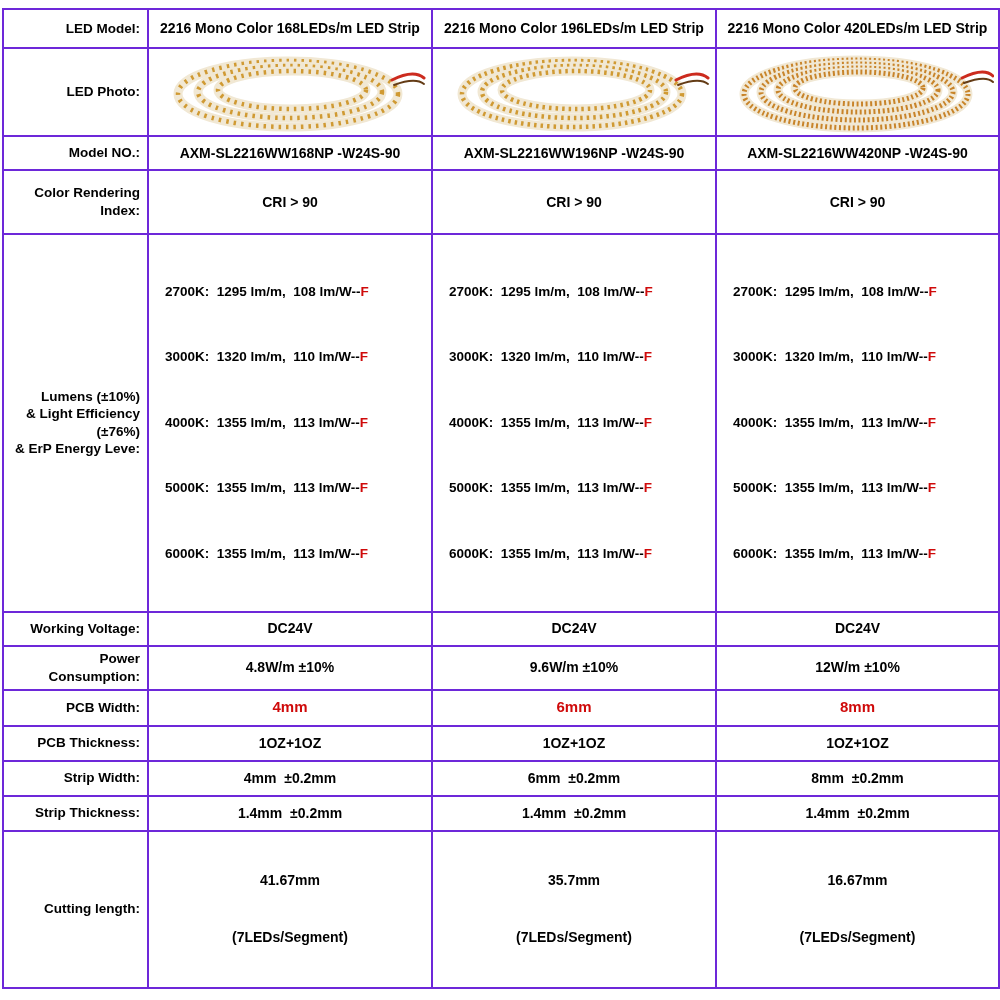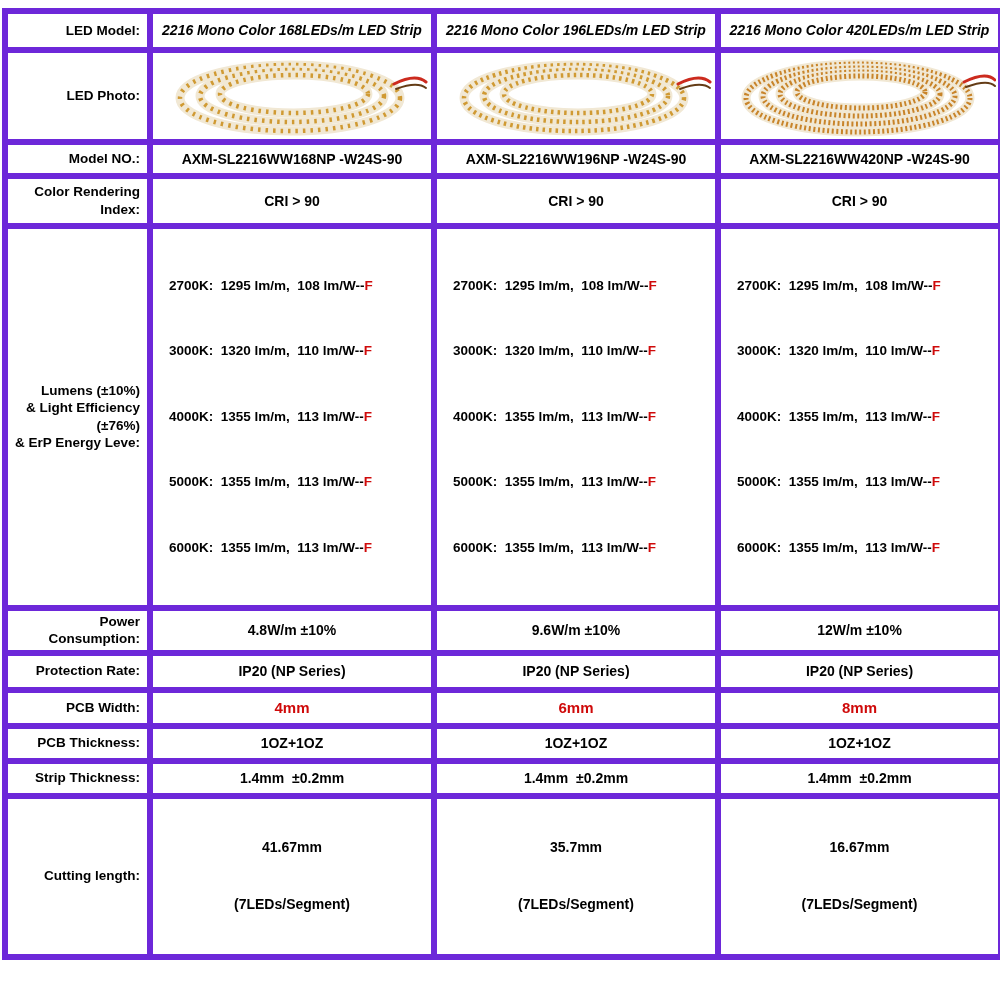--- a/index.html
+++ b/index.html
@@ -3,24 +3,24 @@
 <meta charset="utf-8">
 <style>
   * { box-sizing: border-box; }
   html, body { margin:0; padding:0; }
   body {
     width:1000px; height:1000px; background:#ffffff; overflow:hidden;
     font-family:"Liberation Sans","DejaVu Sans",sans-serif;
     font-weight:700; color:#000;
   }
   table.spec { border-collapse:collapse; table-layout:fixed; width:996px; margin:8px 2px 0 2px; }
-  .spec th, .spec td { border:6px solid #6d28d9; padding:2px 6px; vertical-align:middle; }
+  .spec th, .spec td { border:2px solid #6d28d9; padding:2px 6px; vertical-align:middle; }
   th.lbl { text-align:right; font-size:13.5px; line-height:1.3; padding-right:7px; font-weight:700; }
   td.val { text-align:center; font-size:14px; white-space:pre-wrap; line-height:1.35; }
-  td.model-name { font-size:14px;font-style:italic; }
+  td.model-name { font-size:14px; }
   td.lum { text-align:left; padding-left:16px; font-size:13.5px; line-height:1.62; white-space:pre; }
   .red { color:#cf0a0a; }
   td.pcbw { color:#cf0a0a; font-size:15px; }
   td.photo { padding:1px; text-align:center; background:#fff; }
   svg.coil { display:block; margin:0 auto; }
   .tape  { fill:none; stroke:#f1e8d4; stroke-width:9; }
   .chips { fill:none; stroke:#d09a33; stroke-width:4.5; stroke-dasharray:2.5 5; }
   .chips2{ stroke-dasharray:2.5 4; }
   .chips3{ stroke:#c8842a; stroke-width:5; stroke-dasharray:2 2.6; }
   .wireR { fill:none; stroke:#cc2b1e; stroke-width:3; stroke-linecap:round; }
@@ -88,21 +88,21 @@
   </tr>
 
 
   <tr style="height:34px">
     <th class="lbl">Model NO.:</th>
     <td class="val">AXM-SL2216WW168NP -W24S-90</td>
     <td class="val">AXM-SL2216WW196NP -W24S-90</td>
     <td class="val">AXM-SL2216WW420NP -W24S-90</td>
   </tr>
 
-  <tr style="height:50px">
+  <tr style="height:64px">
     <th class="lbl">
       <div>Color Rendering</div>
       <div>Index:</div>
     </th>
     <td class="val">CRI &gt; 90</td>
     <td class="val">CRI &gt; 90</td>
     <td class="val">CRI &gt; 90</td>
   </tr>
 
   <tr style="height:111px">
@@ -128,52 +128,58 @@
     </td>
     <td class="lum">
       <div><span>2700K:  1295 lm/m,  108 lm/W--</span><span class="red">F</span></div>
       <div><span>3000K:  1320 lm/m,  110 lm/W--</span><span class="red">F</span></div>
       <div><span>4000K:  1355 lm/m,  113 lm/W--</span><span class="red">F</span></div>
       <div><span>5000K:  1355 lm/m,  113 lm/W--</span><span class="red">F</span></div>
       <div><span>6000K:  1355 lm/m,  113 lm/W--</span><span class="red">F</span></div>
     </td>
   </tr>
 
+  <tr style="height:34px">
+    <th class="lbl">Working Voltage:</th>
+    <td class="val">DC24V</td>
+    <td class="val">DC24V</td>
+    <td class="val">DC24V</td>
+  </tr>
 
   <tr style="height:44px">
     <th class="lbl">
       <div>Power</div>
       <div>Consumption:</div>
     </th>
     <td class="val">4.8W/m ±10%</td>
     <td class="val">9.6W/m ±10%</td>
     <td class="val">12W/m ±10%</td>
   </tr>
 
-  <tr style="height:37px">
-    <th class="lbl">Protection Rate:</th>
-    <td class="val">IP20 (NP Series)</td>
-    <td class="val">IP20 (NP Series)</td>
-    <td class="val">IP20 (NP Series)</td>
-  </tr>
 
   <tr style="height:36px">
     <th class="lbl">PCB Width:</th>
     <td class="val pcbw">4mm</td>
     <td class="val pcbw">6mm</td>
     <td class="val pcbw">8mm</td>
   </tr>
 
   <tr style="height:35px">
     <th class="lbl">PCB Thickness:</th>
     <td class="val">1OZ+1OZ</td>
     <td class="val">1OZ+1OZ</td>
     <td class="val">1OZ+1OZ</td>
   </tr>
 
+  <tr style="height:35px">
+    <th class="lbl">Strip Width:</th>
+    <td class="val">4mm  ±0.2mm</td>
+    <td class="val">6mm  ±0.2mm</td>
+    <td class="val">8mm  ±0.2mm</td>
+  </tr>
 
   <tr style="height:35px">
     <th class="lbl">Strip Thickness:</th>
     <td class="val">1.4mm  ±0.2mm</td>
     <td class="val">1.4mm  ±0.2mm</td>
     <td class="val">1.4mm  ±0.2mm</td>
   </tr>
 
   <tr style="height:45px">
     <th class="lbl">Cutting length:</th>

